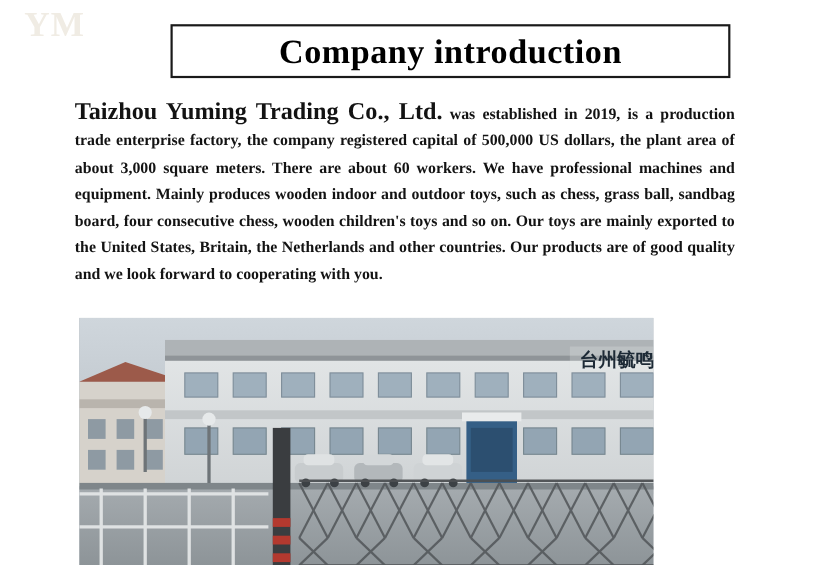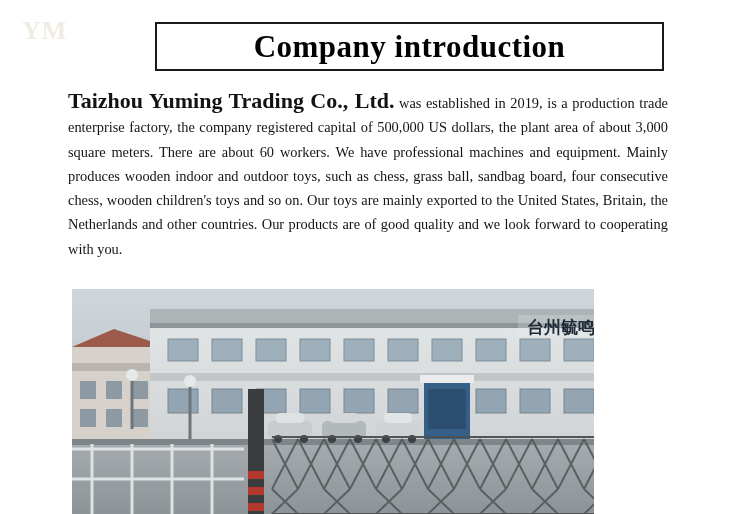--- a/index.html
+++ b/index.html
@@ -17,23 +17,23 @@
   .page {
     position: relative;
     width: 750px;
     height: 514px;
     box-sizing: border-box;
   }
   
   .watermark {
     position: absolute;
     left: 22px;
-    top: 16px;
-    font-family: "Liberation Serif", serif;
-    font-size: 26px;
+    top: 4px;
+    font-family: "Liberation Serif", serif;
+    font-size: 32px;
     font-weight: bold;
     color: #f0ece4;
     letter-spacing: 1px;
     user-select: none;
   }
   .title-wrap {
     position: absolute;
     left: 155px;
     top: 22px;
     width: 509px;
@@ -65,21 +65,21 @@
     color: #131313;
     text-align: justify;
     text-justify: inter-word;
     font-weight: bold;
   }
   .body-text .company-name {
     font-weight: bold;
     font-size: 22px;
   }
   .body-text .desc {
-    font-weight: normal;
+    font-weight: bold;
     font-size: 14.4px;
   }
   .photo {
     position: absolute;
     left: 72px;
     top: 289px;
     width: 522px;
     height: 225px;
     overflow: hidden;
     background: #b9bfc4;

